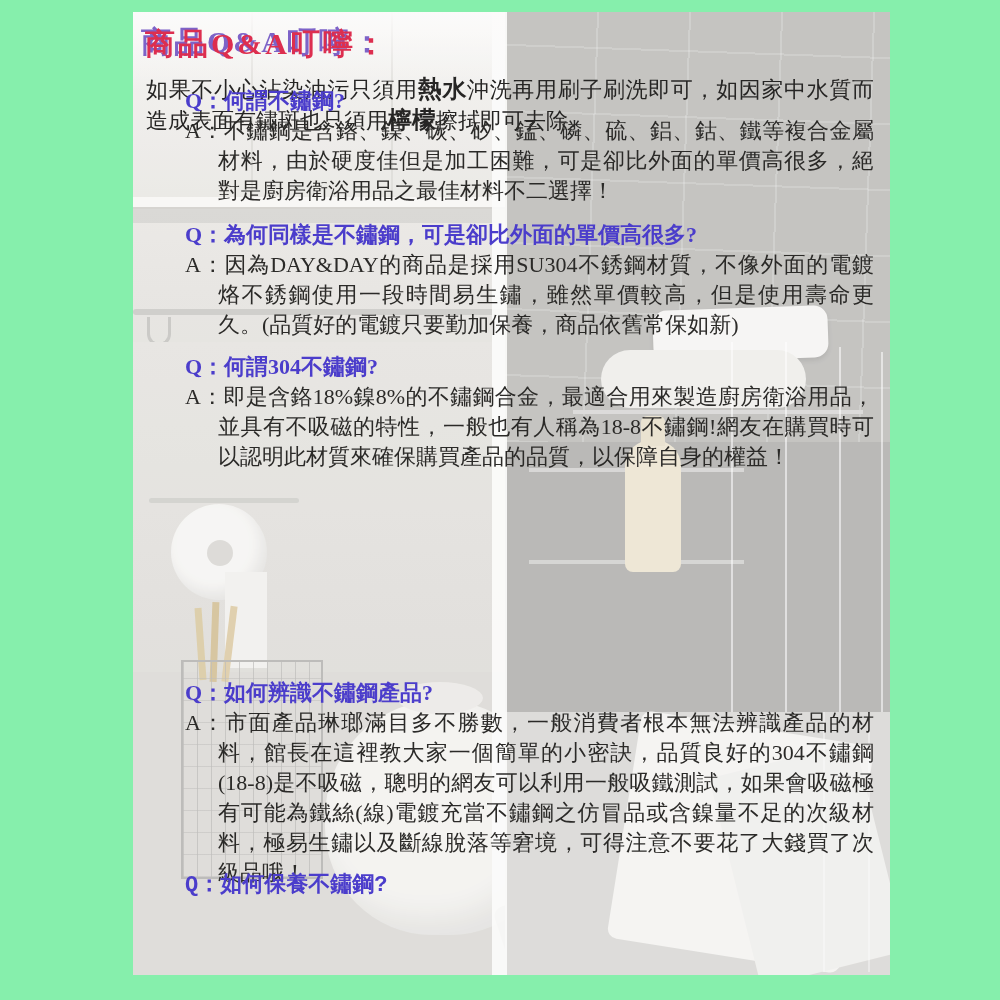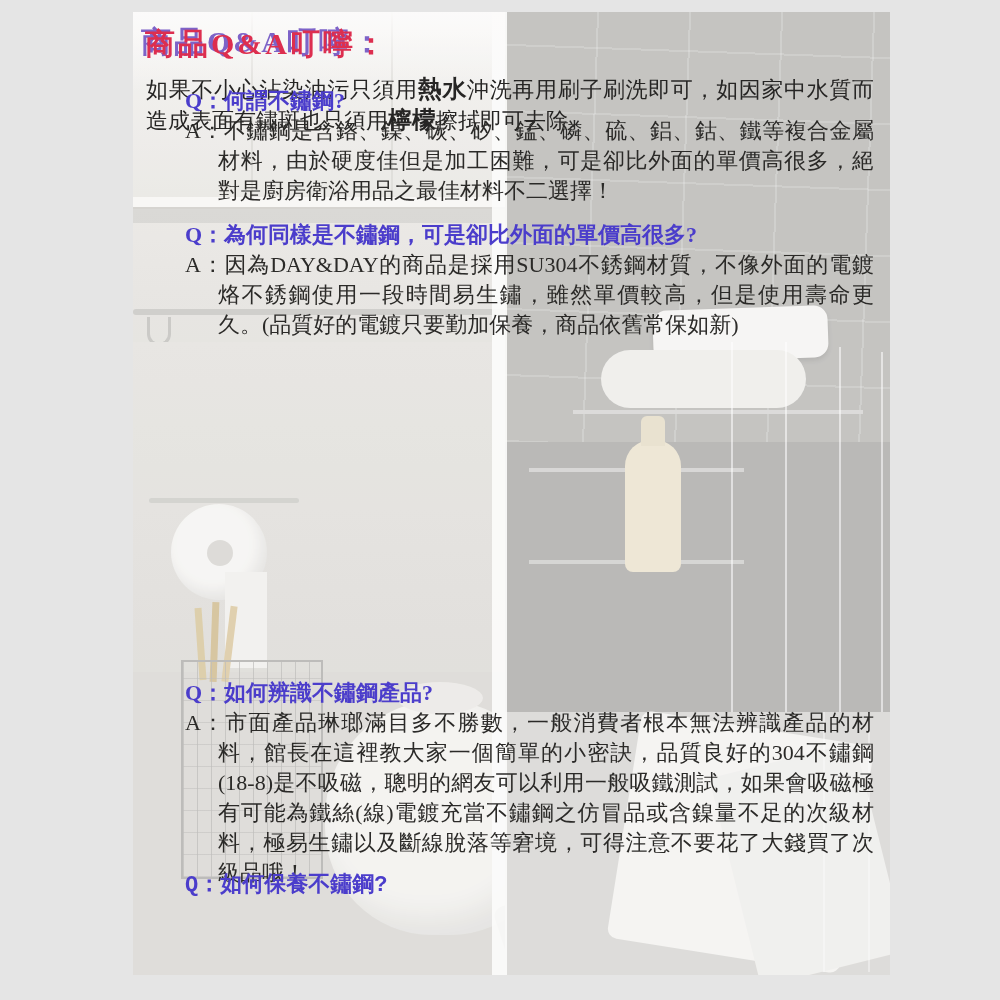--- a/index.html
+++ b/index.html
@@ -1,16 +1,16 @@
 <!DOCTYPE html>
 <html><head>
 <meta charset="utf-8">
 <style>
   html,body{margin:0;padding:0;background:#ffffff;}
-  .stage{position:relative;width:1000px;height:1000px;background:#e5e5e5;overflow:hidden;
+  .stage{position:relative;width:1000px;height:1000px;background:#86efac;overflow:hidden;
          font-family:"Liberation Serif","DejaVu Serif",serif;}
   
   .collage{position:absolute;left:133px;top:12px;width:757px;height:963px;background:#eceae7;overflow:hidden;}
   .collage div{position:absolute;}
   .lt{left:0;top:0;width:372px;height:330px;background:linear-gradient(180deg,#f2f1ef 0%,#e7e5e1 60%,#e2e0dc 100%);}
   .cabseam1{left:118px;top:0;width:2px;height:185px;background:#dbd9d5;}
   .cabseam2{left:258px;top:0;width:2px;height:185px;background:#dbd9d5;}
   .shelf{left:0;top:185px;width:372px;height:10px;background:#f7f6f4;border-bottom:2px solid #ceccc8;}
   .shelfshadow{left:0;top:197px;width:372px;height:14px;background:rgba(167,165,161,.30);}
   .rod{left:0;top:297px;width:372px;height:6px;background:#c7c6c3;border-radius:3px;}
@@ -125,20 +125,24 @@
     <p class="intro"><span>如果不小心沾染油污只須用</span><b>熱水</b><span>沖洗再用刷子刷洗即可，如因家中水質而造成表面有鏽斑也只須用</span><b>檸檬</b><span>擦拭即可去除。</span></p>
 
     <div class="qa qa1">
       <div class="q">Q：何謂不鏽鋼?</div>
       <div class="a">A：不鏽鋼是含鉻、鎳、碳、矽、錳、磷、硫、鋁、鈷、鐵等複合金屬材料，由於硬度佳但是加工困難，可是卻比外面的單價高很多，絕對是廚房衛浴用品之最佳材料不二選擇！</div>
     </div>
     <div class="qa qa2">
       <div class="q">Q：為何同樣是不鏽鋼，可是卻比外面的單價高很多?</div>
       <div class="a">A：因為DAY&amp;DAY的商品是採用SU304不銹鋼材質，不像外面的電鍍烙不銹鋼使用一段時間易生鏽，雖然單價較高，但是使用壽命更久。(品質好的電鍍只要勤加保養，商品依舊常保如新)</div>
     </div>
+    <div class="qa qa3">
+      <div class="q">Q：何謂304不鏽鋼?</div>
+      <div class="a">A：即是含鉻18%鎳8%的不鏽鋼合金，最適合用來製造廚房衛浴用品，並具有不吸磁的特性，一般也有人稱為18-8不鏽鋼!網友在購買時可以認明此材質來確保購買產品的品質，以保障自身的權益！</div>
+    </div>
     <div class="qa qa5">
       <div class="q">Q：如何辨識不鏽鋼產品?</div>
       <div class="a">A：市面產品琳瑯滿目多不勝數，一般消費者根本無法辨識產品的材料，館長在這裡教大家一個簡單的小密訣，品質良好的304不鏽鋼(18-8)是不吸磁，聰明的網友可以利用一般吸鐵測試，如果會吸磁極有可能為鐵絲(線)電鍍充當不鏽鋼之仿冒品或含鎳量不足的次級材料，極易生鏽以及斷線脫落等窘境，可得注意不要花了大錢買了次級品哦！</div>
     </div>
     <div class="qa qa6">
       <div class="q">Q：如何保養不鏽鋼?</div>
     </div>
   </div>
 
 </div>

